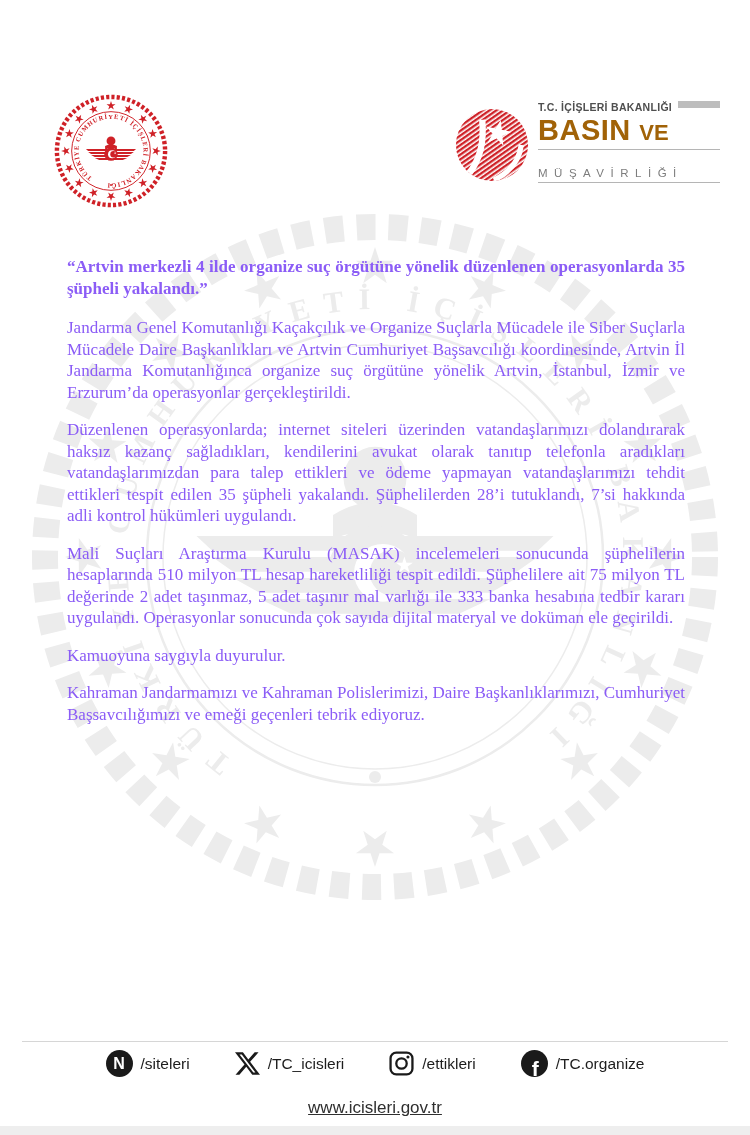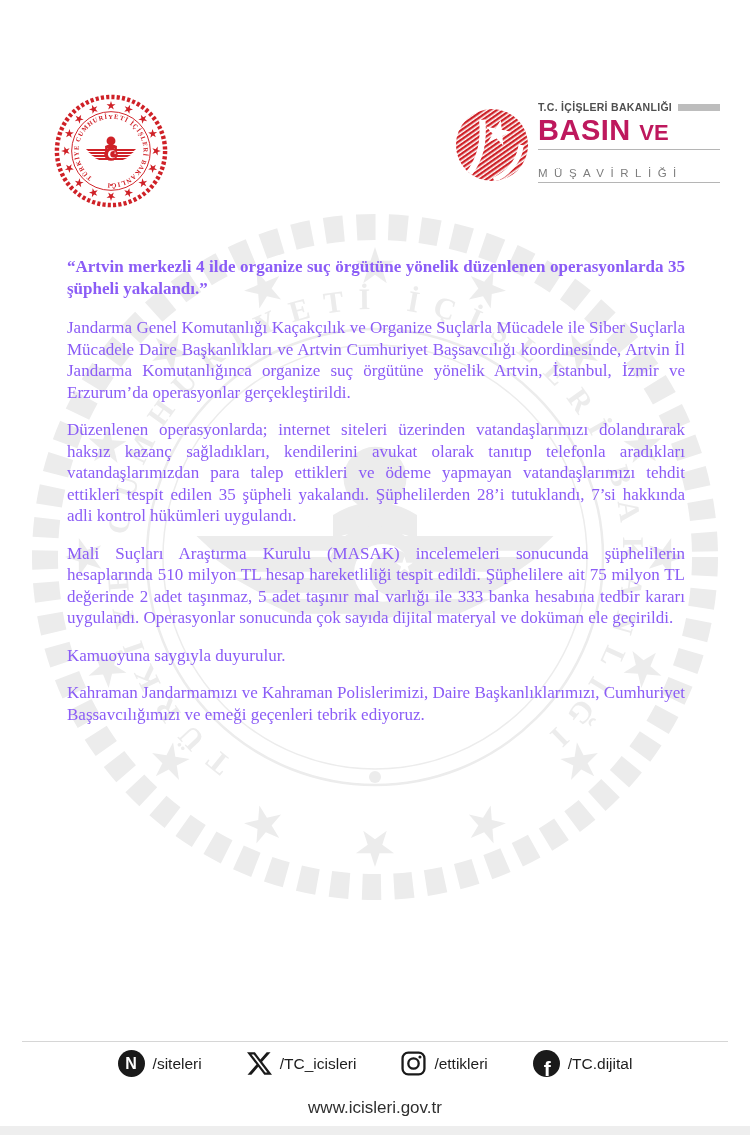--- a/index.html
+++ b/index.html
@@ -6,24 +6,24 @@
   body{
     width:750px;height:1135px;position:relative;background:#ffffff;overflow:hidden;
     font-family:"Liberation Sans",sans-serif;
   }
   
   .watermark{position:absolute;left:25px;top:207px;width:700px;height:700px;}
   
   .seal{position:absolute;left:52px;top:92px;width:118px;height:118px;}
   .globe{position:absolute;left:453px;top:106px;width:78px;height:78px;}
   .brand{position:absolute;left:538px;top:101px;width:182px;}
-  .brand-ministry{display:flex;align-items:center;gap:6px;font-size:10.5px;font-weight:bold;
+  .brand-ministry{display:flex;gap:6px;font-size:10.5px;font-weight:bold;
     color:#4f4f4f;letter-spacing:.3px;white-space:nowrap;}
   .brand-bar{flex:1;height:7px;background:#bdbdbd;min-width:30px;}
-  .brand-l1{font-size:29px;font-weight:900;color:#be185d;line-height:1.02;margin-top:3px;
+  .brand-l1{font-size:29px;font-weight:900;color:#a16207;line-height:1.02;margin-top:3px;
     letter-spacing:.5px;}
   .brand-l1 .ve{font-size:22px;letter-spacing:0;}
   .brand-l2{font-size:20px;font-weight:900;color:#1c1c1c;line-height:1.15;letter-spacing:-.3px;
     white-space:nowrap;}
   .brand-sub{border-top:1.5px solid #b5b5b5;border-bottom:1.5px solid #b5b5b5;
     padding:17px 0 3px;margin-top:3px;font-size:11.5px;color:#7d7d7d;letter-spacing:6.5px;
     white-space:nowrap;}
   
   .doc{position:absolute;left:67px;top:256px;width:618px;
     font-family:"Liberation Serif",serif;font-size:17px;line-height:21.5px;color:#8b5cf6;
@@ -36,21 +36,21 @@
     justify-content:center;align-items:center;gap:45px;}
   .social-item{display:flex;align-items:center;gap:8px;font-size:15.5px;color:#1d1d1d;}
   .badge{width:27px;height:27px;border-radius:50%;background:#1a1a1a;color:#fff;
     display:flex;align-items:center;justify-content:center;font-weight:bold;flex:0 0 auto;}
   .badge.n{font-size:16px;}
   .badge.f{font-size:21px;font-family:"Liberation Serif",serif;align-items:flex-end;
     line-height:1;padding-bottom:0;overflow:hidden;}
   .badge.f span{position:relative;top:2px;left:1px;font-family:"Liberation Sans",sans-serif;}
   .x-ico,.ig-ico{width:25px;height:25px;flex:0 0 auto;}
   .website{position:absolute;left:0;top:1098px;width:750px;text-align:center;
-    font-size:17px;color:#2f2f2f;}
+    font-size:17px;color:#2f2f2f;text-decoration:underline;}
   .bottom-strip{position:absolute;left:0;bottom:0;width:750px;height:9px;background:#eeeeee;}
 </style>
 </head>
 <body>
 
 <svg class="watermark" viewBox="0 0 700 700" aria-hidden="true">
   <defs>
     <path id="star" d="M0,-1 L0.2245,-0.309 L0.951,-0.309 L0.3633,0.118 L0.5878,0.809 L0,0.382 L-0.5878,0.809 L-0.3633,0.118 L-0.951,-0.309 L-0.2245,-0.309 Z"></path>
     <symbol id="emblem" viewBox="-40 -30 80 60">
       <circle cx="0" cy="-15" r="6" fill="currentColor"></circle>
@@ -182,19 +182,19 @@
       <rect x="1.5" y="1.5" width="21" height="21" rx="5.5" fill="none" stroke="#1a1a1a" stroke-width="2.2"></rect>
       <circle cx="12" cy="12" r="5" fill="none" stroke="#1a1a1a" stroke-width="2.2"></circle>
       <circle cx="18.2" cy="5.8" r="1.5" fill="#1a1a1a"></circle>
     </svg>
     <span>/ettikleri</span>
   </div>
   <div class="social-item">
     <span class="badge f">
         <span>f</span>
       </span>
-    <span>/TC.dijital</span>
+    <span>/TC.organize</span>
   </div>
 </div>
 
 <div class="website">www.icisleri.gov.tr</div>
 
 <div class="bottom-strip"></div>
 
 </body></html>

